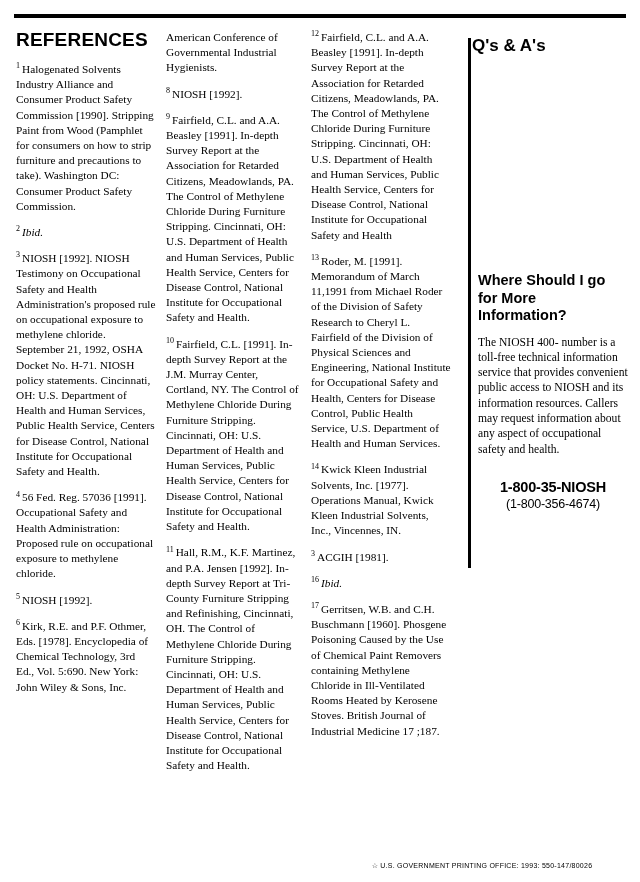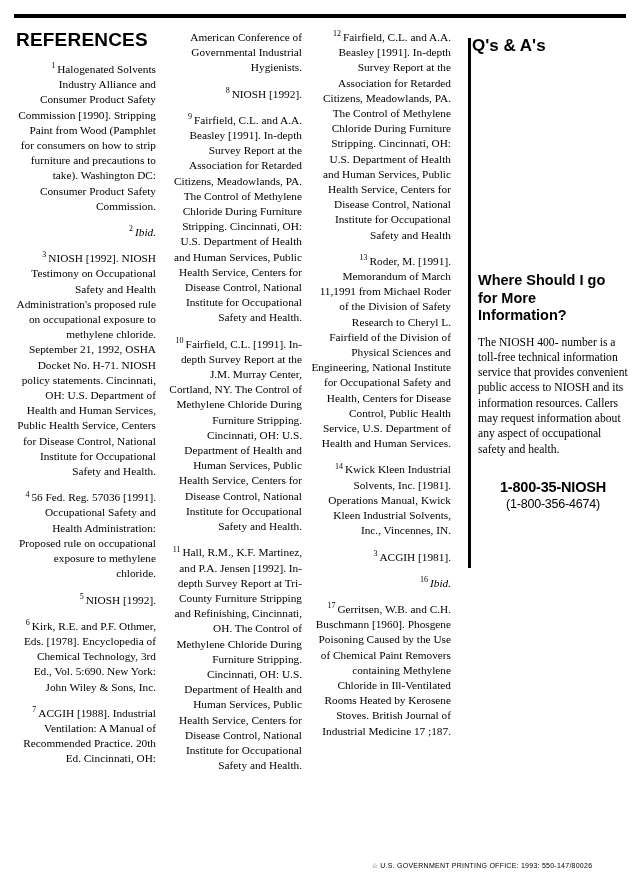--- a/index.html
+++ b/index.html
@@ -60,21 +60,20 @@
     font-weight: bold;
     font-size: 19px;
     letter-spacing: 0.2px;
     margin: 0 0 12px 0;
     line-height: 20px;
   }
 
   .ref {
     margin: 0 0 11px 0;
     text-indent: 0;
-    text-align: right;
   }
   .ref sup {
     font-size: 8px;
     vertical-align: super;
     line-height: 0;
     padding-right: 2px;
   }
   .ref .ital { font-style: italic; font-family: Liberation Serif, serif; }
   #sidebar-rule {
     position: absolute;
@@ -151,35 +150,34 @@
   <div id="top-rule-tail"></div>
 
   <div class="refcol" id="col1">
     <h1 class="refs-heading">REFERENCES</h1>
     <p class="ref"><sup>1</sup><span>Halogenated Solvents Industry Alliance and Consumer Product Safety Commission [1990]. Stripping Paint from Wood (Pamphlet for consumers on how to strip furniture and precautions to take). Washington DC:  Consumer Product Safety Commission.</span></p>
     <p class="ref"><sup>2</sup><span class="ital">Ibid.</span></p>
     <p class="ref"><sup>3</sup><span>NIOSH [1992]. NIOSH Testimony on Occupational Safety and Health Administration's proposed rule on occupational exposure to methylene chloride. September 21, 1992, OSHA Docket No. H-71.  NIOSH policy statements.  Cincinnati, OH:  U.S. Department of Health and Human Services, Public Health Service, Centers for Disease Control, National Institute for Occupational Safety and Health.</span></p>
     <p class="ref"><sup>4</sup><span>56 Fed. Reg. 57036 [1991].  Occupational Safety and Health Administration:  Proposed rule on occupational exposure to methylene chloride.</span></p>
     <p class="ref"><sup>5</sup><span>NIOSH [1992].</span></p>
     <p class="ref"><sup>6</sup><span>Kirk, R.E. and P.F. Othmer, Eds. [1978]. Encyclopedia of Chemical Technology, 3rd Ed., Vol. 5:690.  New York:  John Wiley &amp; Sons, Inc.</span></p>
-    <p class="ref"><sup>7</sup><span>ACGIH [1988].  Industrial Ventilation:  A Manual of Recommended Practice. 20th Ed.  Cincinnati, OH:</span></p>
   </div>
 
   <div class="refcol" id="col2">
     <p class="ref"><span>American Conference of Governmental Industrial Hygienists.</span></p>
     <p class="ref"><sup>8</sup><span>NIOSH [1992].</span></p>
     <p class="ref"><sup>9</sup><span>Fairfield, C.L. and A.A. Beasley [1991].  In-depth Survey Report at the Association for Retarded Citizens, Meadowlands, PA.  The Control of Methylene Chloride During Furniture Stripping. Cincinnati, OH:  U.S. Department of Health and Human Services, Public Health Service, Centers for Disease Control, National Institute for Occupational Safety and Health.</span></p>
     <p class="ref"><sup>10</sup><span>Fairfield, C.L. [1991]. In-depth Survey Report at the J.M. Murray Center, Cortland, NY.  The Control of Methylene Chloride During Furniture Stripping. Cincinnati, OH:  U.S. Department of Health and Human Services, Public Health Service, Centers for Disease Control, National Institute for Occupational Safety and Health.</span></p>
     <p class="ref"><sup>11</sup><span>Hall, R.M., K.F. Martinez, and P.A. Jensen [1992].  In-depth Survey Report at Tri-County Furniture Stripping and Refinishing, Cincinnati, OH.  The Control of Methylene Chloride During Furniture Stripping. Cincinnati, OH:  U.S. Department of Health and Human Services, Public Health Service, Centers for Disease Control, National Institute for Occupational Safety and Health.</span></p>
   </div>
 
   <div class="refcol" id="col3">
     <p class="ref"><sup>12</sup><span>Fairfield, C.L. and A.A. Beasley [1991]. In-depth Survey Report at the Association for Retarded Citizens, Meadowlands, PA.  The Control of Methylene Chloride During Furniture Stripping. Cincinnati, OH:  U.S. Department of Health and Human Services, Public Health Service, Centers for Disease Control, National Institute for Occupational Safety and Health</span></p>
     <p class="ref"><sup>13</sup><span>Roder, M. [1991]. Memorandum of March 11,1991 from Michael Roder of the Division of Safety Research to Cheryl L. Fairfield of the Division of Physical Sciences and Engineering, National Institute for Occupational Safety and Health, Centers for Disease Control, Public Health Service, U.S. Department of Health and Human Services.</span></p>
-    <p class="ref"><sup>14</sup><span>Kwick Kleen Industrial Solvents, Inc. [1981]. Operations Manual, Kwick Kleen Industrial Solvents, Inc., Vincennes, IN.</span></p>
+    <p class="ref"><sup>14</sup><span>Kwick Kleen Industrial Solvents, Inc. [1977]. Operations Manual, Kwick Kleen Industrial Solvents, Inc., Vincennes, IN.</span></p>
     <p class="ref"><sup>3</sup><span>ACGIH [1981].</span></p>
     <p class="ref"><sup>16</sup><span class="ital">Ibid.</span></p>
     <p class="ref"><sup>17</sup><span>Gerritsen, W.B. and C.H. Buschmann [1960]. Phosgene Poisoning Caused by the Use of Chemical Paint Removers containing Methylene Chloride in Ill-Ventilated Rooms Heated by Kerosene Stoves.  British Journal of Industrial Medicine 17 ;187.</span></p>
   </div>
 
   <div id="sidebar-rule"></div>
   <div class="qa-title">Q's &amp; A's</div>
 
   <div id="sidebar-box">
     <h2 class="sidebar-heading">Where Should I go for More Information?</h2>

